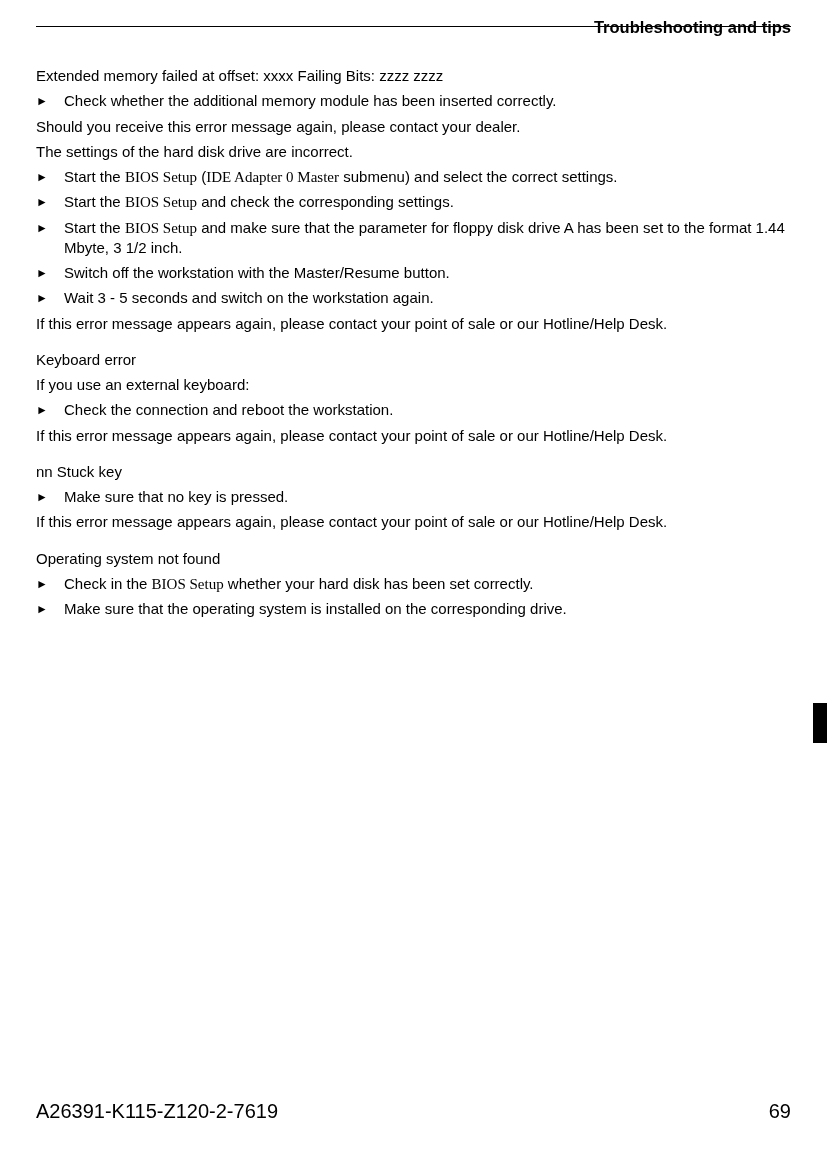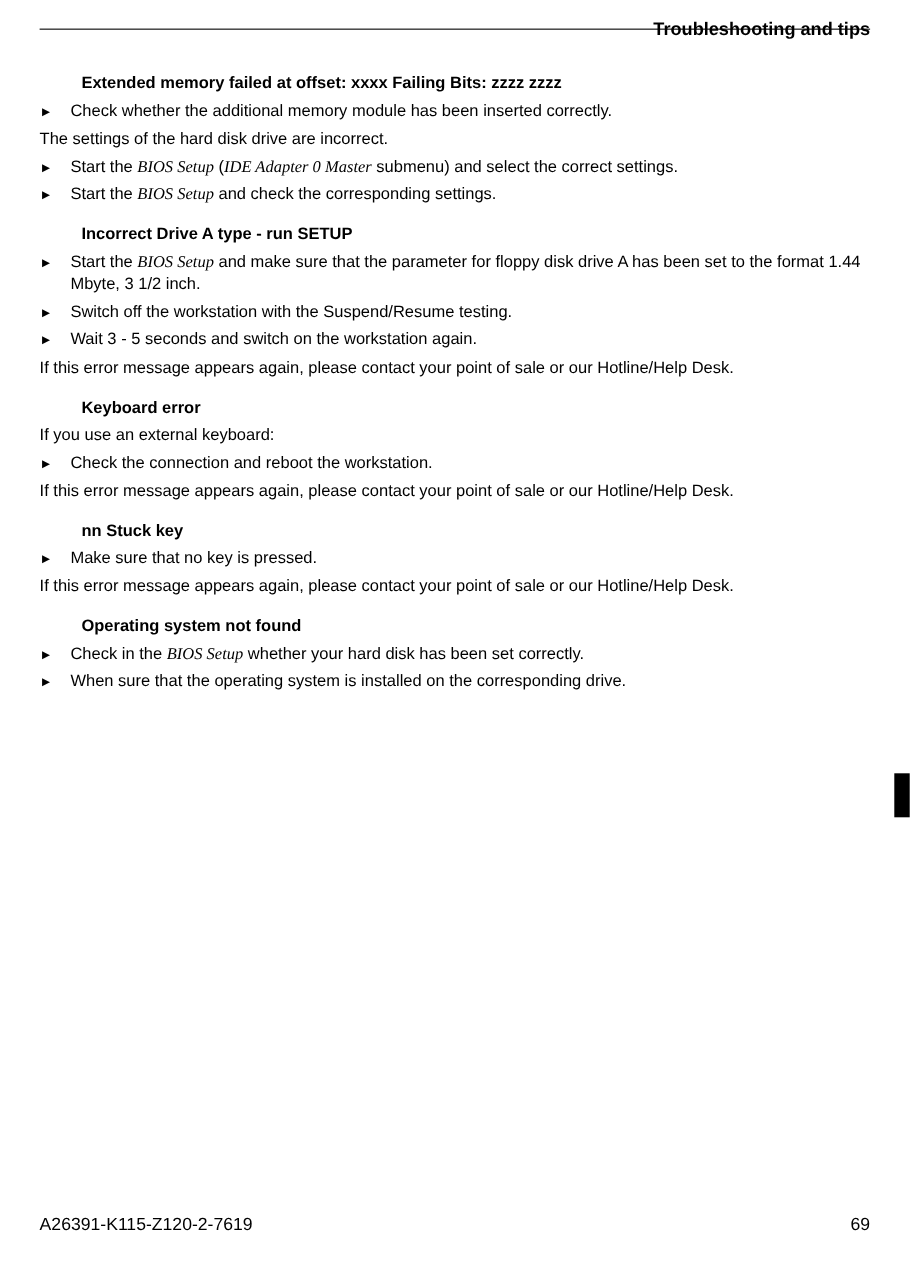--- a/index.html
+++ b/index.html
@@ -32,25 +32,24 @@
       right: 36px;
       border-top: 1.5px solid #000;
     }
     .content {
       position: absolute;
       top: 66px;
       left: 36px;
       right: 36px;
     }
     .section-title {
-      font-weight: bold;
+      font-weight: normal;
       font-size: 15px;
       margin-top: 16px;
       margin-bottom: 5px;
-      margin-left: 38px;
     }
     .section-title.first {
       margin-top: 0;
     }
     .para {
       margin-bottom: 5px;
     }
     .bullet-row {
       display: flex;
       margin-bottom: 5px;
@@ -63,72 +62,71 @@
       padding-top: 2px;
     }
     .bullet-text {
       flex: 1;
     }
     .footer {
       position: absolute;
       bottom: 30px;
       left: 36px;
       right: 36px;
-      font-size: 16px;
+      font-size: 20px;
     }
     .footer-left {
       float: left;
     }
     .footer-right {
       float: right;
     }
     .thumb-tab {
       position: absolute;
       right: 0;
       top: 703px;
       width: 14px;
       height: 40px;
       background: #000;
     }
     .ital {
       font-family: 'Times New Roman', Times, serif;
-      font-style: italic;
     }
   </style>
 </head>
 <body>
 
 <div class="header">
   <span>Troubleshooting and tips</span>
 </div>
 <div class="header-rule"></div>
 
 <div class="content" id="content">
     <div class="section-title first">Extended memory failed at offset: xxxx  Failing Bits: zzzz zzzz</div>
     <div class="bullet-row">
       <div class="bullet-marker">►</div>
       <div class="bullet-text"><span>Check whether the additional memory module has been inserted correctly.</span></div>
     </div>
+    <div class="para">Should you receive this error message again, please contact your dealer.</div>
     <div class="para">The settings of the hard disk drive are incorrect.</div>
     <div class="bullet-row">
       <div class="bullet-marker">►</div>
       <div class="bullet-text"><span>Start the </span><span class="ital">BIOS Setup</span><span> (</span><span class="ital">IDE Adapter 0 Master</span><span> submenu) and select the correct settings.</span></div>
     </div>
     <div class="bullet-row">
       <div class="bullet-marker">►</div>
       <div class="bullet-text"><span>Start the </span><span class="ital">BIOS Setup</span><span> and check the corresponding settings.</span></div>
     </div>
-    <div class="section-title">Incorrect Drive A type - run SETUP</div>
     <div class="bullet-row">
       <div class="bullet-marker">►</div>
       <div class="bullet-text"><span>Start the </span><span class="ital">BIOS Setup</span><span> and make sure that the parameter for floppy disk drive A has been set to the format 1.44 Mbyte, 3 1/2 inch.</span></div>
     </div>
     <div class="bullet-row">
       <div class="bullet-marker">►</div>
-      <div class="bullet-text"><span>Switch off the workstation with the Suspend/Resume testing.</span></div>
+      <div class="bullet-text"><span>Switch off the workstation with the Master/Resume button.</span></div>
     </div>
     <div class="bullet-row">
       <div class="bullet-marker">►</div>
       <div class="bullet-text"><span>Wait 3 - 5 seconds and switch on the workstation again.</span></div>
     </div>
     <div class="para">If this error message appears again, please contact your point of sale or our Hotline/Help Desk.</div>
     <div class="section-title">Keyboard error</div>
     <div class="para">If you use an external keyboard:</div>
     <div class="bullet-row">
       <div class="bullet-marker">►</div>
@@ -141,21 +139,21 @@
       <div class="bullet-text"><span>Make sure that no key is pressed.</span></div>
     </div>
     <div class="para">If this error message appears again, please contact your point of sale or our Hotline/Help Desk.</div>
     <div class="section-title">Operating system not found</div>
     <div class="bullet-row">
       <div class="bullet-marker">►</div>
       <div class="bullet-text"><span>Check in the </span><span class="ital">BIOS Setup</span><span> whether your hard disk has been set correctly.</span></div>
     </div>
     <div class="bullet-row">
       <div class="bullet-marker">►</div>
-      <div class="bullet-text"><span>When sure that the operating system is installed on the corresponding drive.</span></div>
+      <div class="bullet-text"><span>Make sure that the operating system is installed on the corresponding drive.</span></div>
     </div>
   </div>
 
 <div class="thumb-tab"></div>
 
 <div class="footer">
   <span class="footer-left">A26391-K115-Z120-2-7619</span>
   <span class="footer-right">69</span>
 </div>
 

